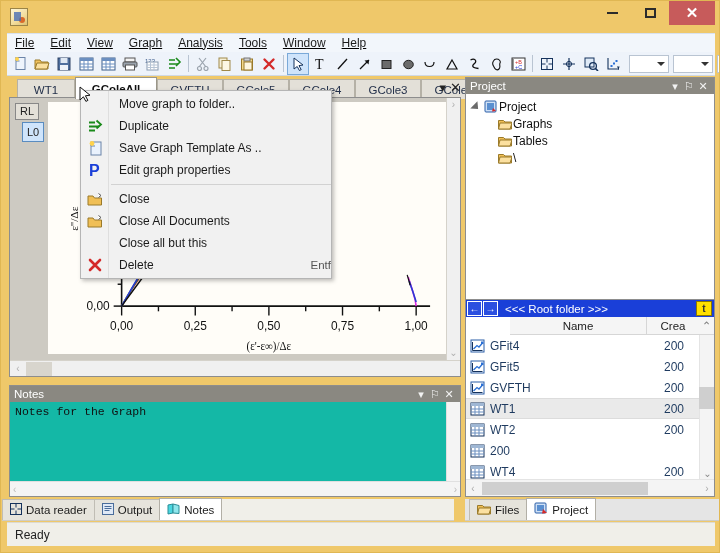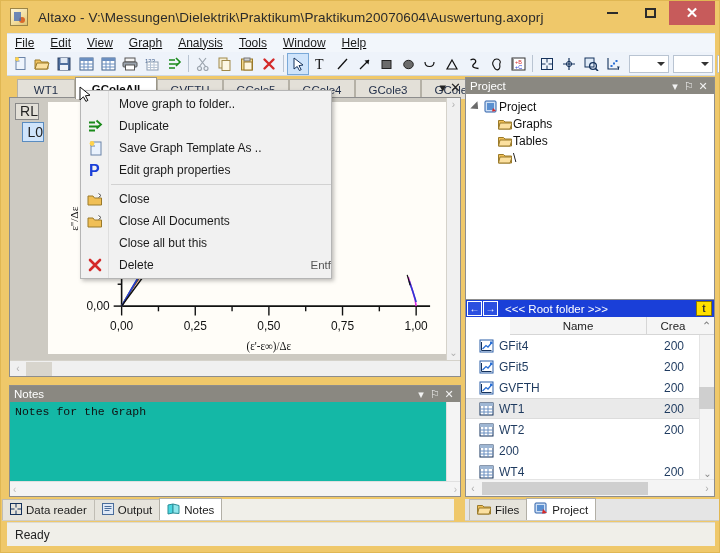--- a/index.html
+++ b/index.html
@@ -119,21 +119,21 @@
   .graphpane {
     position: absolute; left: 8px; top: 96px; width: 452px; height: 280px;
     background: #ffffff; border: 1px solid #8d8d8d;
     overflow: hidden;
   }
   .graph-inner {
     position: absolute; left: 0; top: 0; right: 0; bottom: 0;
     background: #cdcac2;
   }
   .layerbtn {
-    position: absolute; font-size: 14px; text-align: right;
+    position: absolute; font-size: 11px; text-align: center;
     background: #e3e0d8; border: 1px solid #888; color: #222;
     line-height: 15px;
   }
   .layerbtn.rl { left: 5px; top: 5px; width: 24px; height: 17px; }
   .layerbtn.l0 { left: 12px; top: 24px; width: 22px; height: 20px;
     background: #cfe4fb; border-color: #5a8cc0; line-height: 18px; }
   .canvas {
     position: absolute; left: 38px; top: 4px; right: 14px; bottom: 22px;
     background: #fffdf8; border: none;
   }
@@ -258,21 +258,21 @@
   .colhdr {
     height: 18px; background: #f5f5f5; border-bottom: 1px solid #d6d6d6;
     display: flex; align-items: center; font-size: 11.5px; color: #222; margin-left: 44px;
   }
   .colhdr .c1 { flex: 1; text-align: center; border-right: 1px solid #d6d6d6; height: 100%; display:flex;align-items:center;justify-content:center;}
   .colhdr .c2 { width: 52px; text-align: center; }
   .colhdr .c3 { width: 15px; text-align:center; color:#888; }
   .filerows { position: absolute; left:0; right: 0; top: 35px; bottom: 17px; overflow: hidden;}
   .frow {
     display: flex; align-items: center; height: 21px; font-size: 12px; color: #1e3a5f;
-    padding-left: 13px;
+    padding-left: 4px;
   }
   .frow.sel { background: #eaeaea; border-top: 1px solid #dcdcdc; border-bottom: 1px solid #dcdcdc; }
   .frow .fic { width: 20px; display:flex; align-items:center; }
   .frow .fname { flex: 1; }
   .frow .fdate { width: 50px; }
   .files-vscroll {
     position: absolute; right: 0; top: 35px; width: 15px; bottom: 17px; background: #f4f4f4;
     border-left: 1px solid #e4e4e4;
   }
   .files-vscroll .vthumb { position:absolute; right:0; top:52px; width:15px; height:22px; background:#cfcfcf; }
@@ -296,21 +296,20 @@
     font-size: 12px; color: #222; border-top: 1px solid #dcdad2;
   }
 </style>
 </head>
 <body>
 
 <div id="app">
 
   <div class="titlebar">
     <div class="title-icon"></div>
-    <div class="title-text">Altaxo - V:\Messungen\Dielektrik\Praktikum\Praktikum20070604\Auswertung.axoprj</div>
     <div class="winbtns">
       <div class="winbtn min">
           <i></i>
         </div>
       <div class="winbtn max">
           <i></i>
         </div>
       <div class="winbtn close">
         <span>✕</span>
       </div>

